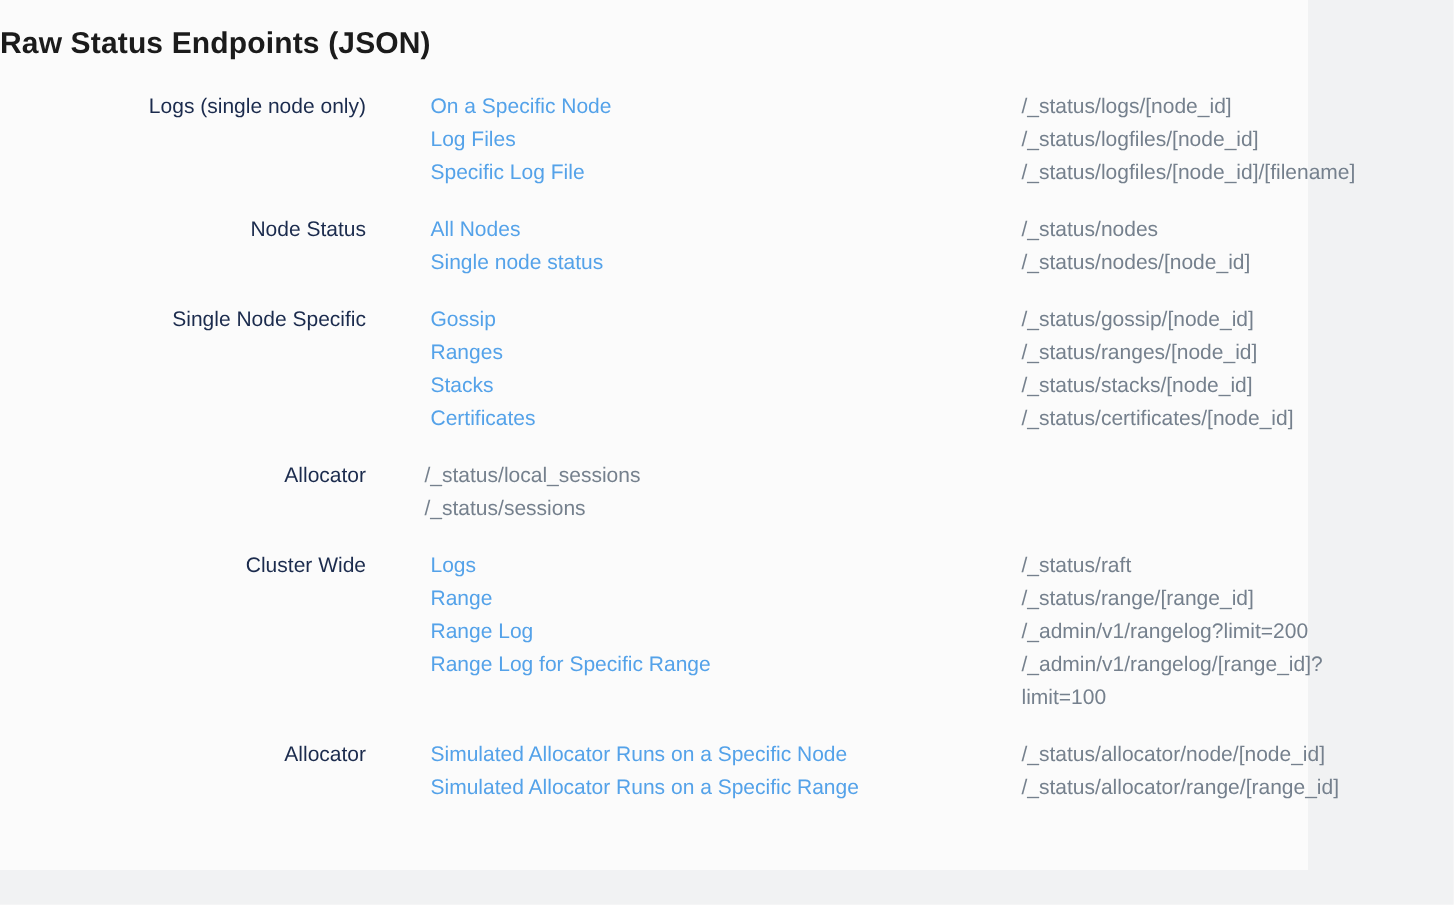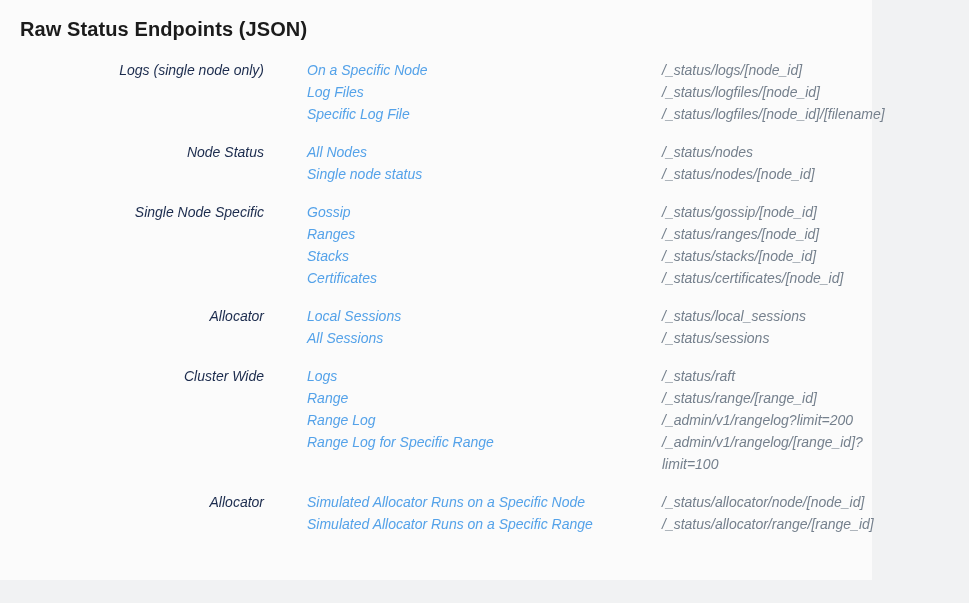--- a/index.html
+++ b/index.html
@@ -19,51 +19,51 @@
   body {
     width: 969px;
     height: 603px;
     background: var(--c-bg-footer);
     overflow: hidden;
   }
   .content {
     width: 872px;
     height: 580px;
     background: var(--c-bg-content);
-    padding: 15px 0 0 20px;
+    padding: 15px 0 0 0;
   }
   .page-title {
     font-size: 20px;
     line-height: 28px;
     font-weight: 700;
     color: var(--c-title);
     margin: 0 0 16px 0;
     letter-spacing: 0.1px;
   }
   .section-row {
     display: flex;
     align-items: flex-start;
     margin-bottom: 16px;
     font-size: 14px;
     line-height: 22px;
-    font-style: italic;
   }
   .category {
     width: 244px;
     text-align: right;
     color: var(--c-category);
     flex: 0 0 auto;
   }
   .links-col {
     margin-left: 43px;
     width: 355px;
     flex: 0 0 auto;
   }
   .urls-col {
     flex: 1 1 auto;
+    margin-left: 39px;
   }
   .link {
     display: block;
     color: var(--c-link);
     text-decoration: none;
     cursor: pointer;
   }
   .url {
     display: block;
     color: var(--c-url);
@@ -118,24 +118,20 @@
     <div class="urls-col">
           <span class="url">/_status/gossip/[node_id]</span>
           <span class="url">/_status/ranges/[node_id]</span>
           <span class="url">/_status/stacks/[node_id]</span>
           <span class="url">/_status/certificates/[node_id]</span>
         </div>
   </div>
 
   <div class="section-row">
     <div class="category">Allocator</div>
-    <div class="links-col">
-          <a class="link">Local Sessions</a>
-          <a class="link">All Sessions</a>
-        </div>
     <div class="urls-col">
           <span class="url">/_status/local_sessions</span>
           <span class="url">/_status/sessions</span>
         </div>
   </div>
 
   <div class="section-row">
     <div class="category">Cluster Wide</div>
     <div class="links-col">
           <a class="link">Logs</a>

